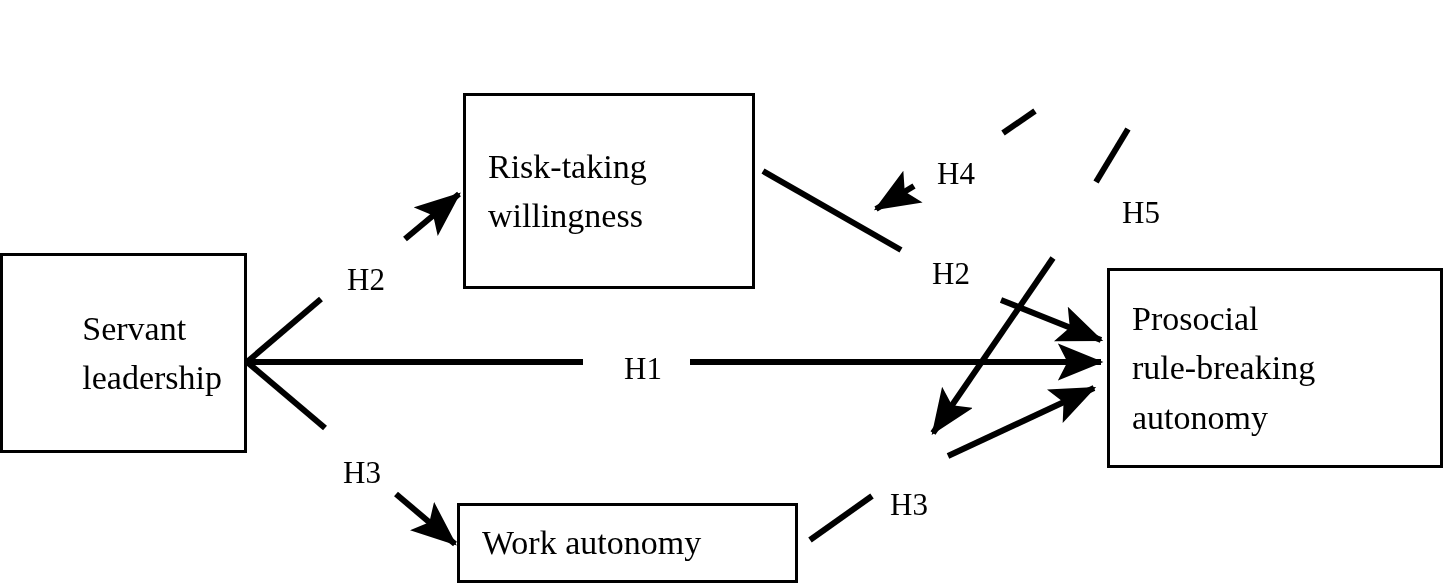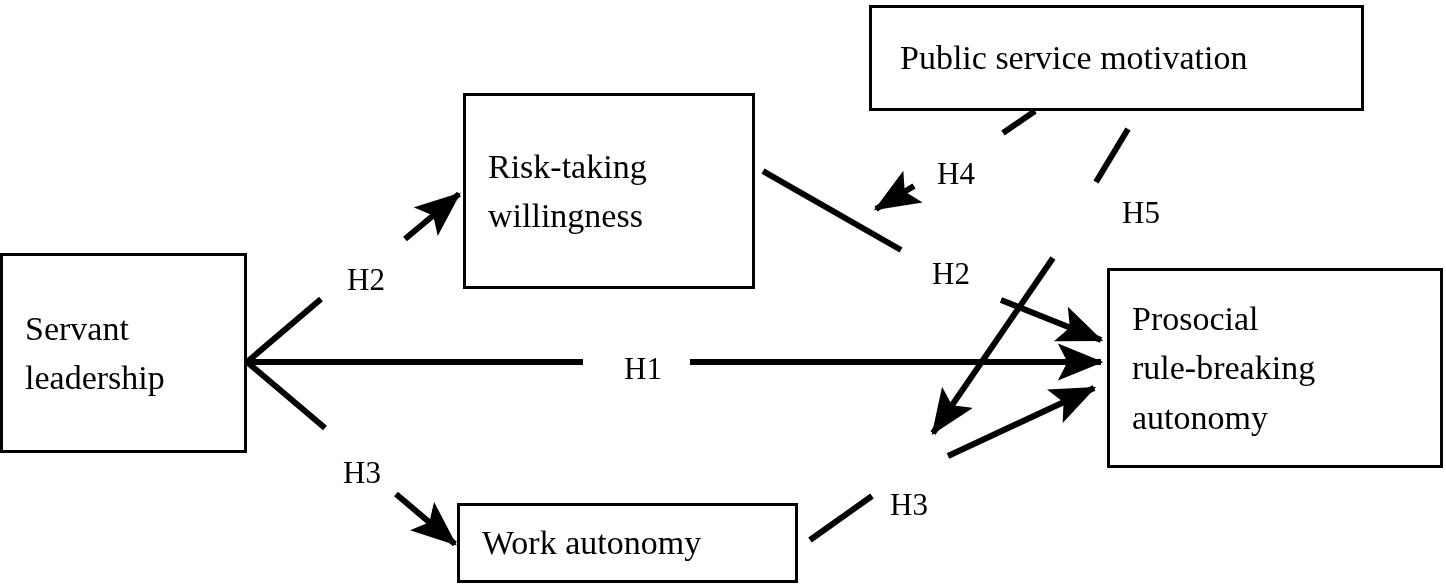--- a/index.html
+++ b/index.html
@@ -89,33 +89,30 @@
       <line x1="1035" y1="111" x2="1003" y2="133" stroke="#000000" stroke-width="6"></line>
       <line x1="914" y1="186" x2="876" y2="209" stroke="#000000" stroke-width="6" marker-end="url(#ah)"></line>
     </g>
 
     <g>
       <line x1="1128" y1="129" x2="1096" y2="182" stroke="#000000" stroke-width="6"></line>
       <line x1="1053" y1="258" x2="933" y2="433" stroke="#000000" stroke-width="6" marker-end="url(#ah)"></line>
     </g>
   </svg>
 
-  <div class="node center-v" style="left:0px; top:253px; width:247px; height:200px;">
+  <div class="node center-v" style="left:0px; top:253px; width:247px; height:200px;align-items:flex-end;">
     <span>Servant
 leadership</span>
   </div>
 
   <div class="node center-v" style="left:463px; top:93px; width:292px; height:196px;">
     <span>Risk-taking
 willingness</span>
   </div>
 
-  <div class="node center-v" style="left:869px; top:5px; width:495px; height:106px; padding-left:28px;">
-    <span>Public service motivation</span>
-  </div>
 
   <div class="node center-v" style="left:1107px; top:268px; width:336px; height:200px;">
     <span>Prosocial
 rule-breaking
 autonomy</span>
   </div>
 
   <div class="node center-v" style="left:457px; top:503px; width:341px; height:80px; ">
     <span>Work autonomy</span>
   </div>

